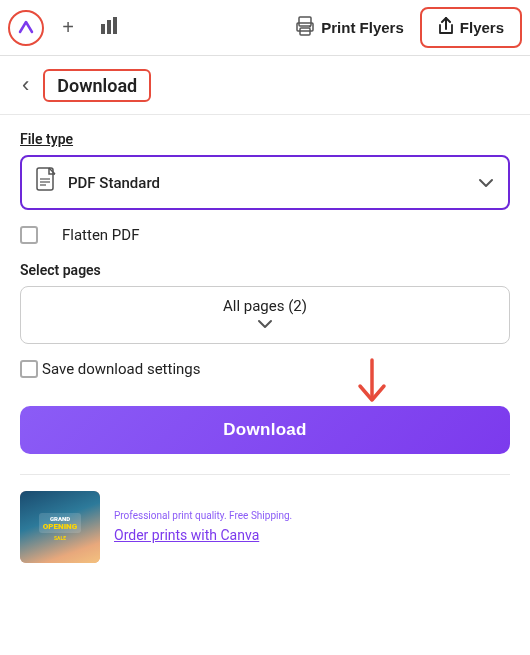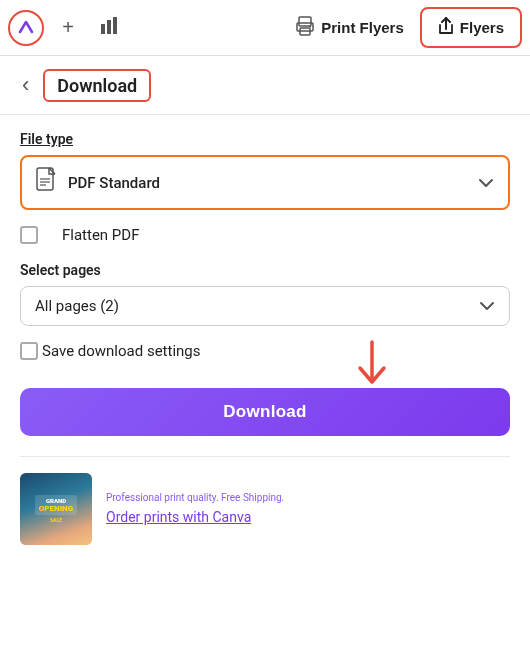--- a/index.html
+++ b/index.html
@@ -129,21 +129,21 @@
       font-size: 14px;
       font-weight: 600;
       color: #222;
       margin-bottom: 8px;
       display: block;
       text-decoration: underline;
     }
 
     .file-type-select {
       width: 100%;
-      border: 2px solid #f97316;
+      border: 2px solid #6d28d9;
       border-radius: 8px;
       padding: 10px 14px;
       font-size: 15px;
       background: #fff;
       cursor: pointer;
       display: flex;
       align-items: center;
       gap: 10px;
       margin-bottom: 16px;
       position: relative;
@@ -213,22 +213,23 @@
     .pages-select {
       width: 100%;
       border: 1.5px solid #ccc;
       border-radius: 8px;
       padding: 10px 14px;
       font-size: 15px;
       background: #fff;
       cursor: pointer;
       display: flex;
       align-items: center;
-      justify-content: space-between;
+      justify-content: center;
       margin-bottom: 16px;
+      flex-direction: column;
     }
 
     .pages-select-text {
       font-size: 15px;
       color: #222;
     }
 
     .save-settings-row {
       display: flex;
       align-items: center;
@@ -264,21 +265,21 @@
     }
 
     .promo-section {
       display: flex;
       align-items: center;
       gap: 14px;
       padding: 4px 0;
     }
 
     .promo-img {
-      width: 72px;
+      width: 80px;
       height: 72px;
       border-radius: 6px;
       background: linear-gradient(135deg, #e8b4c0, #f4a261);
       display: flex;
       align-items: center;
       justify-content: center;
       flex-shrink: 0;
       overflow: hidden;
       position: relative;
     }

